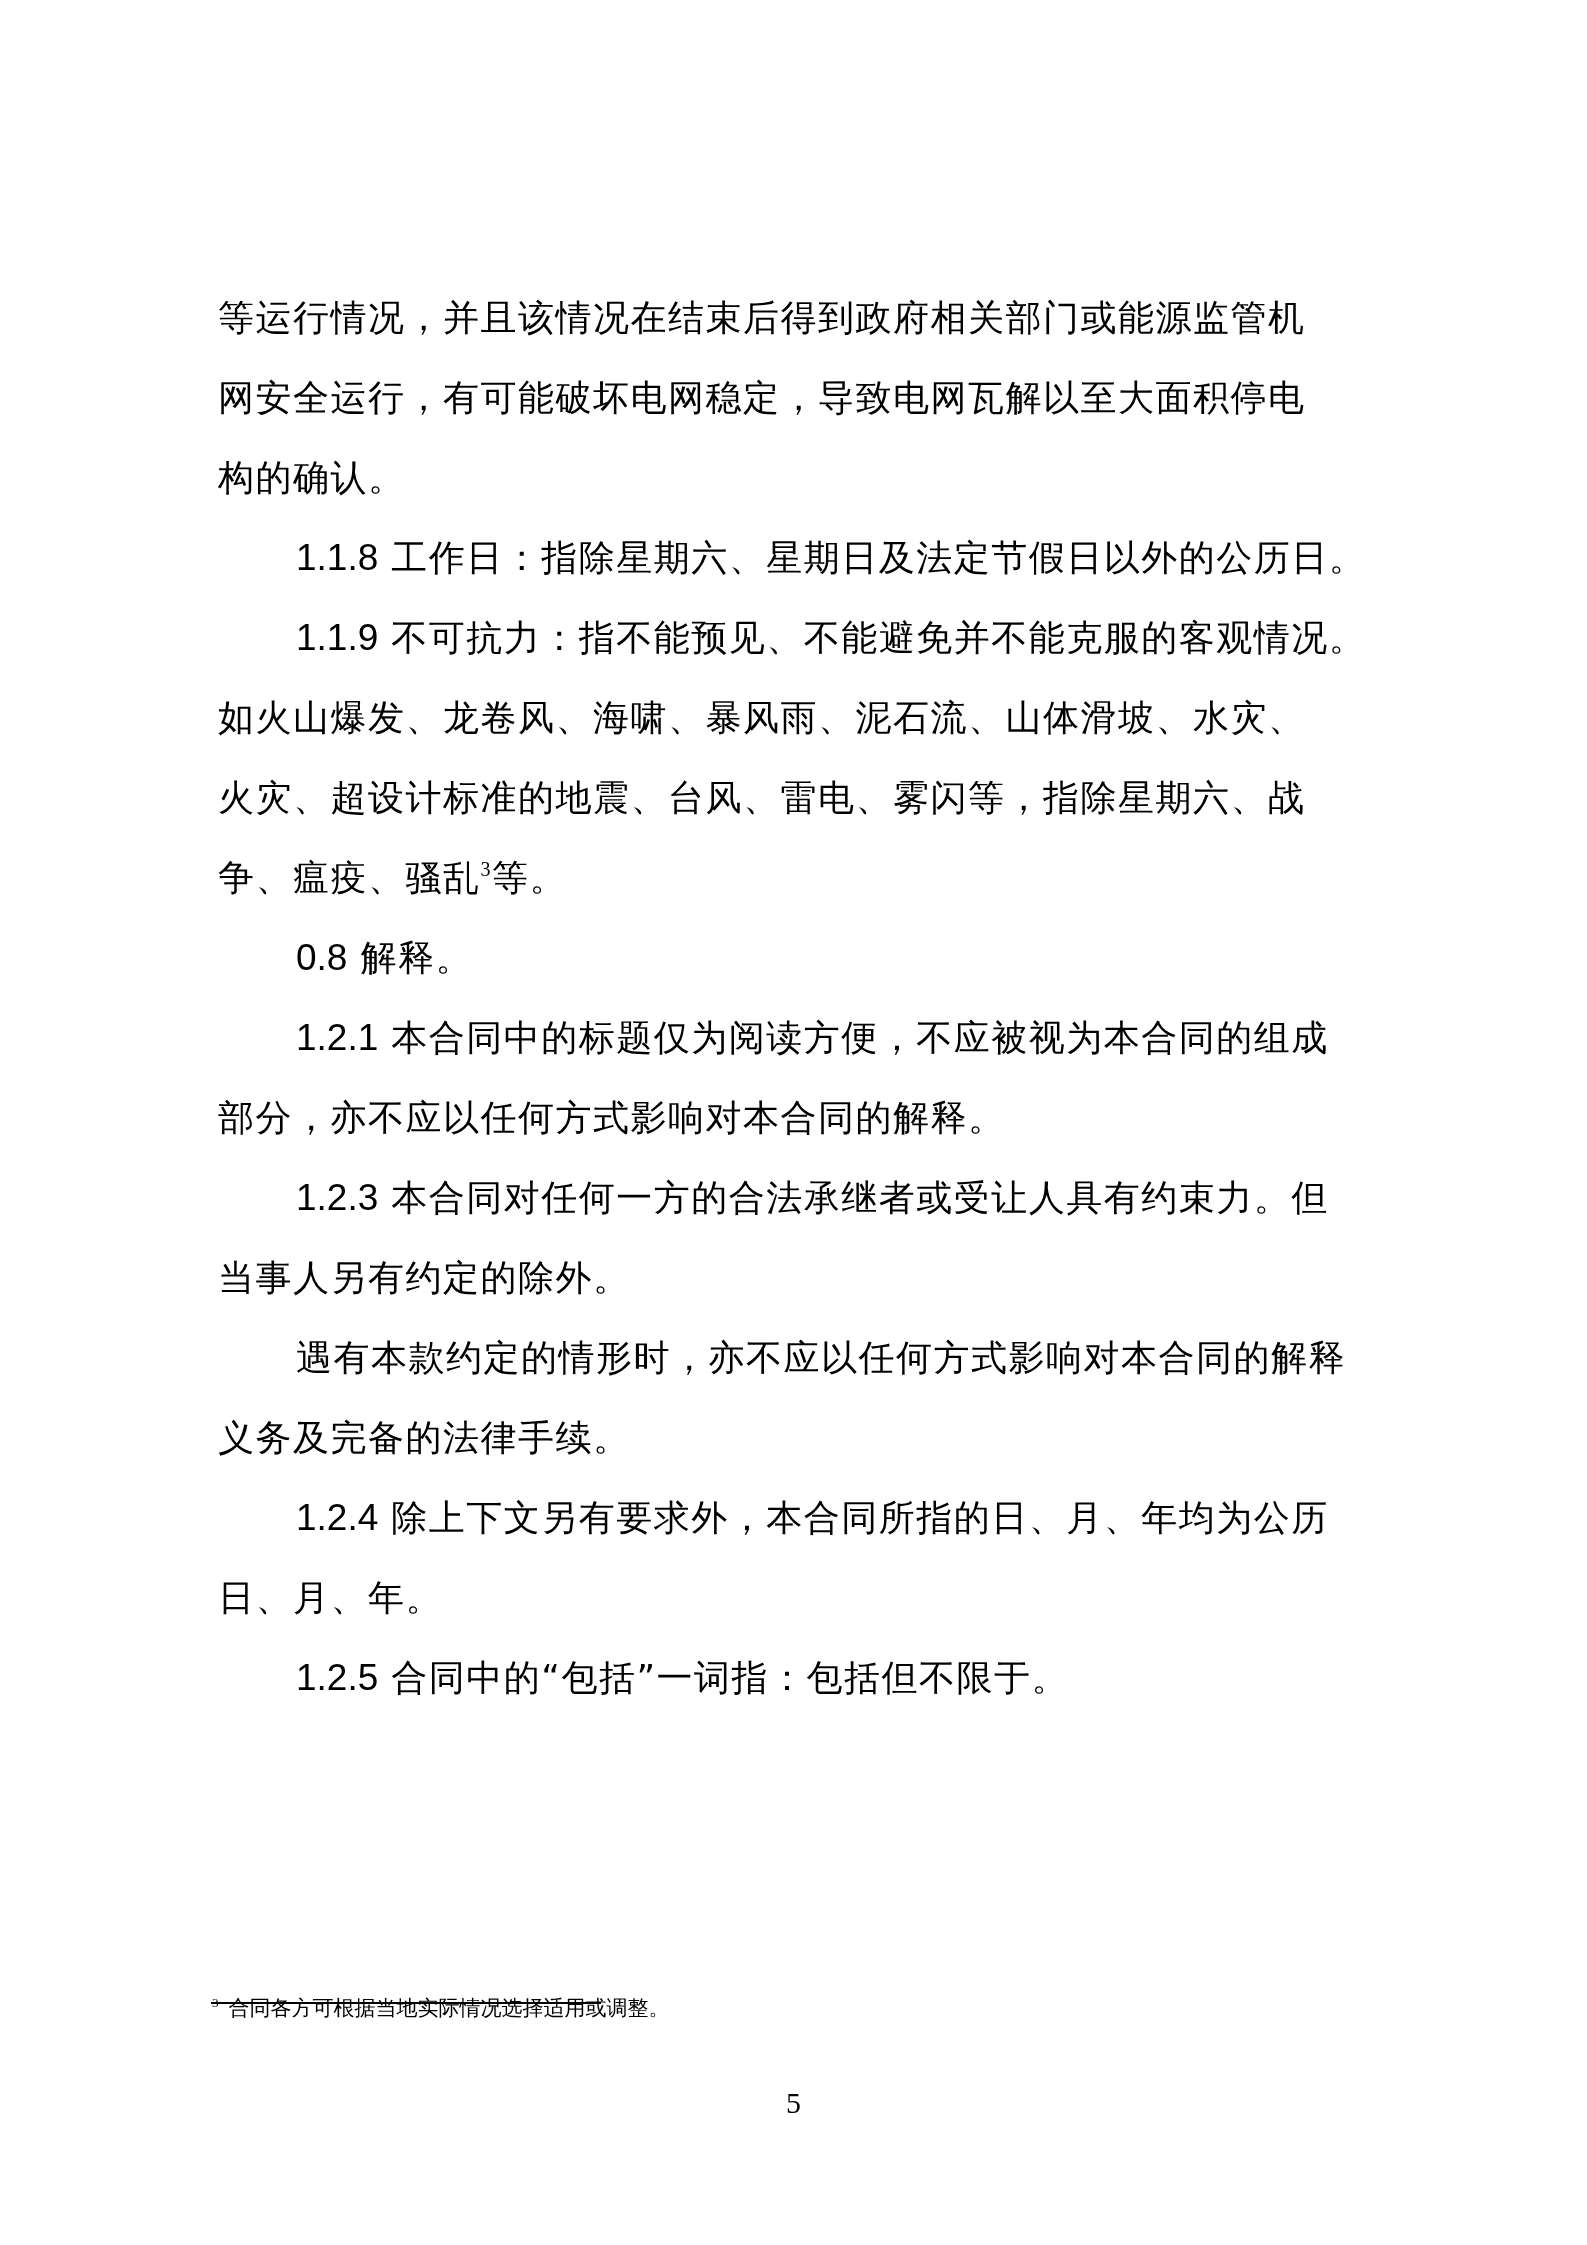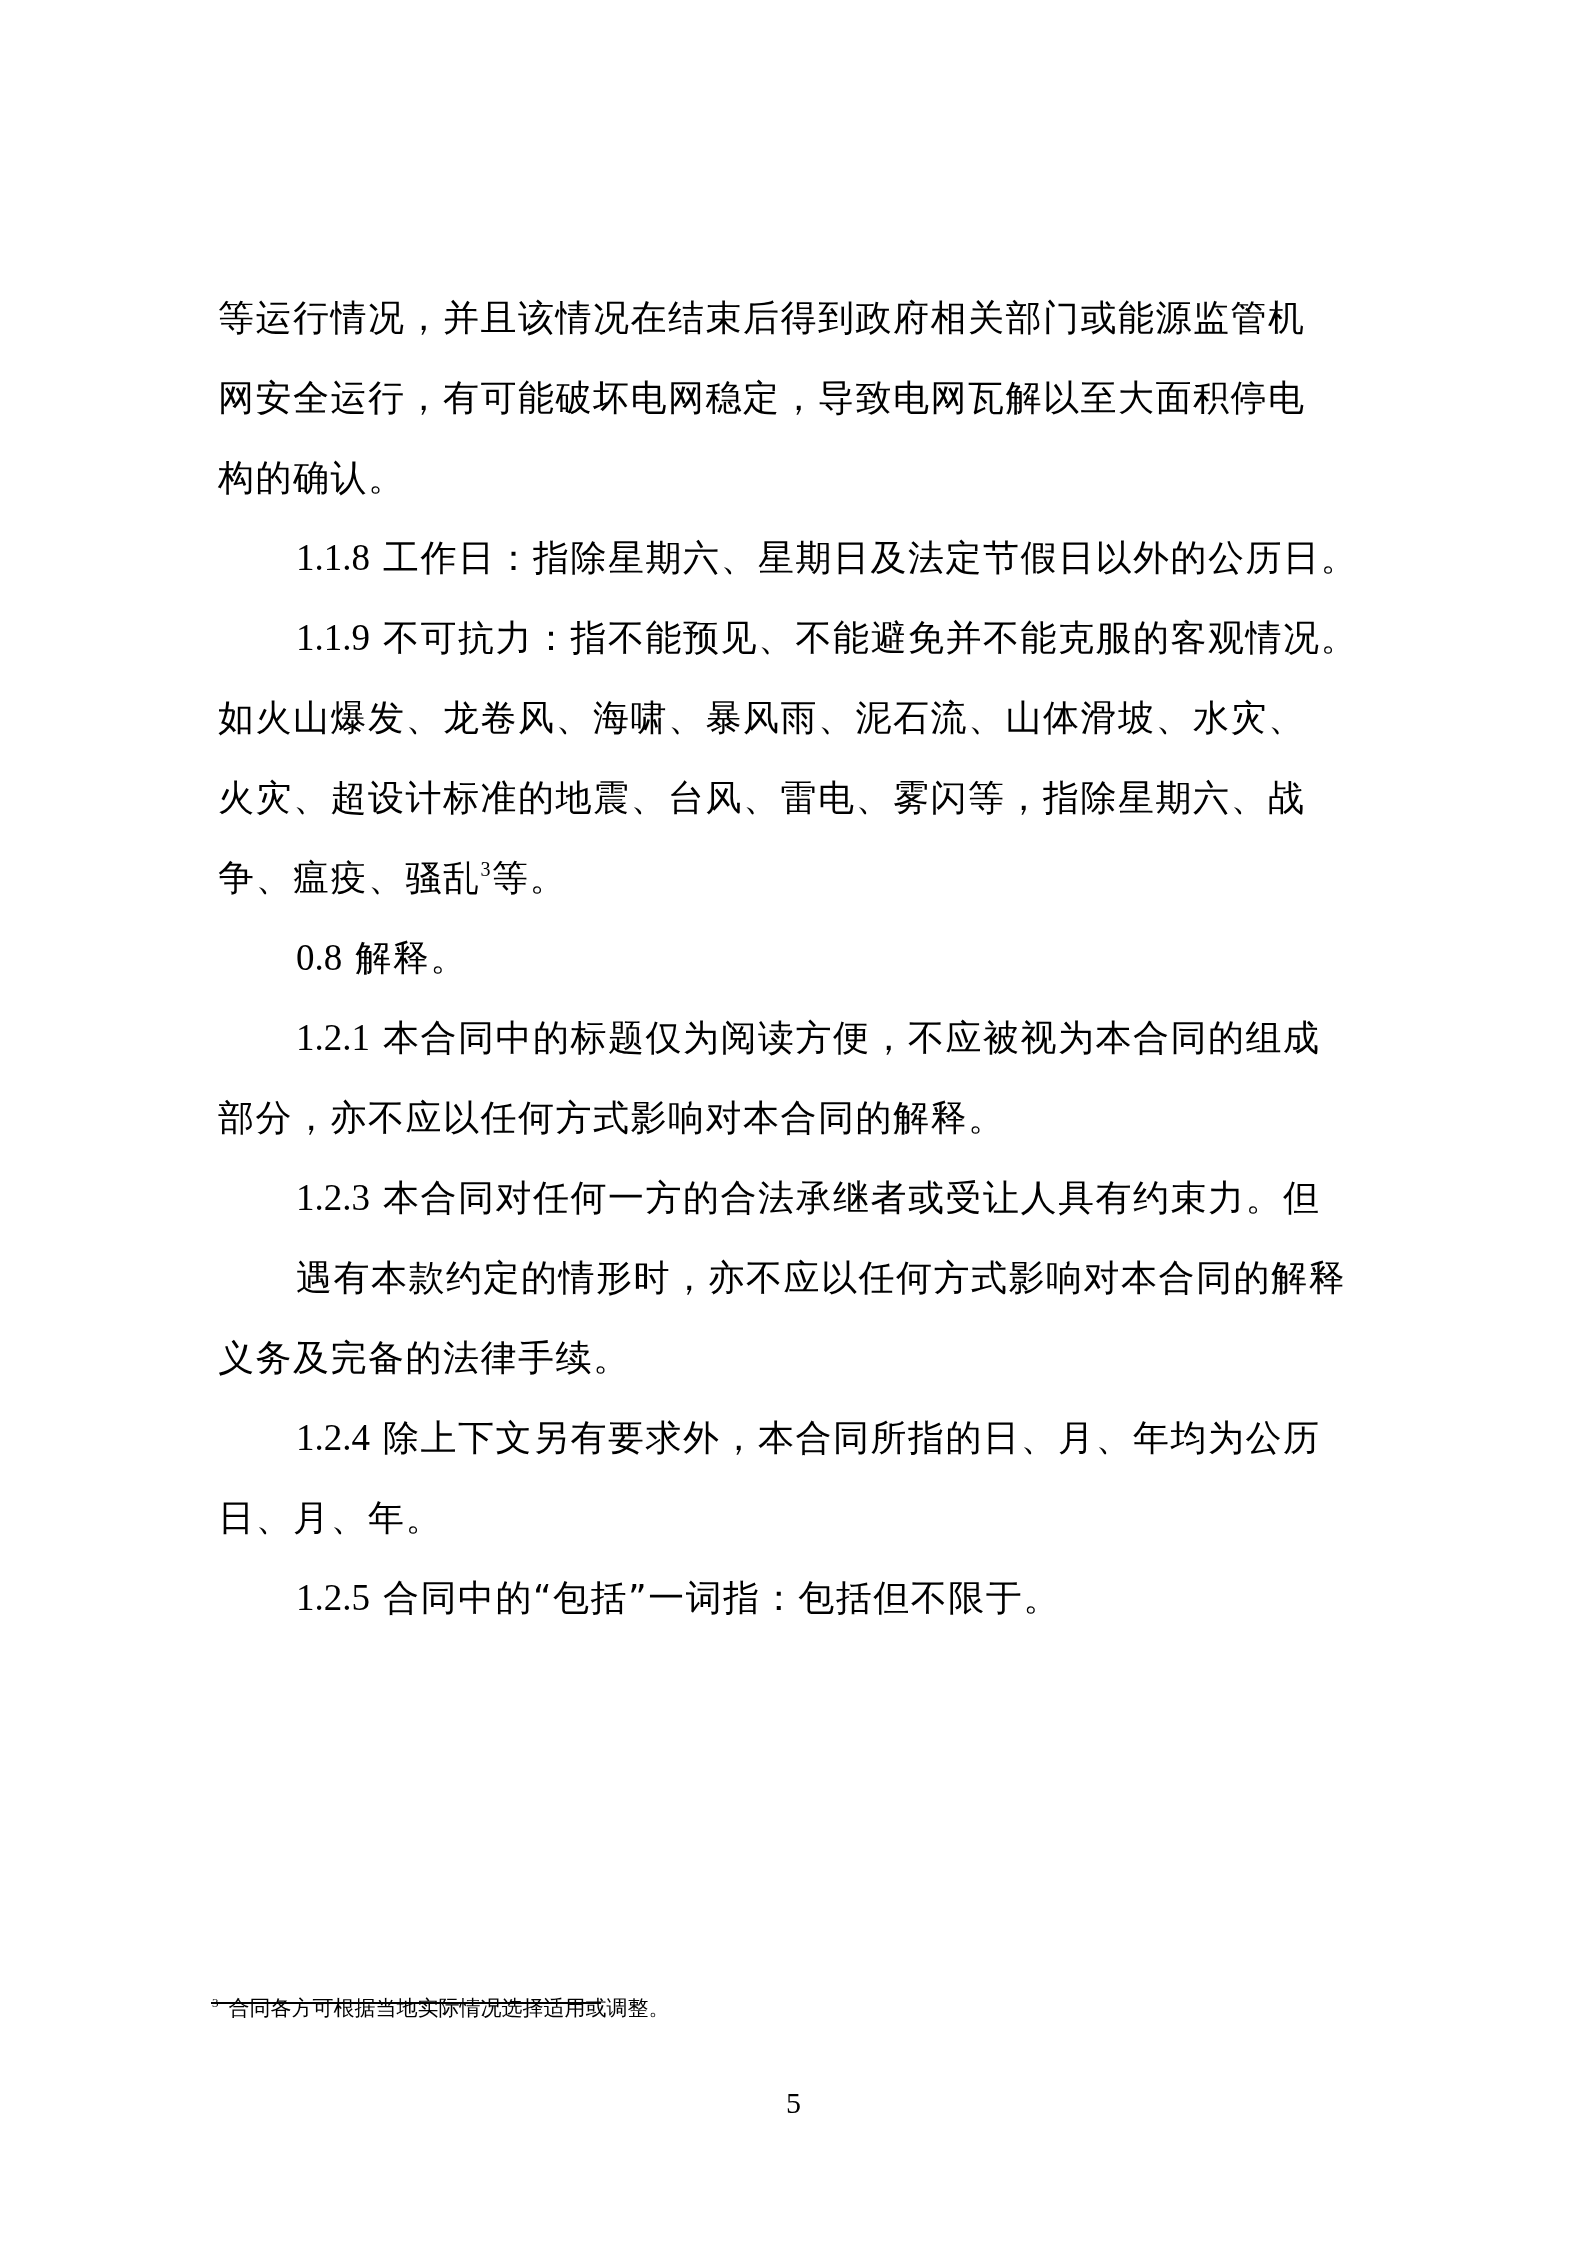--- a/index.html
+++ b/index.html
@@ -3,21 +3,21 @@
 <meta charset="utf-8">
 <style>
   html, body { margin: 0; padding: 0; background: #ffffff; }
   body { width: 1587px; height: 2245px; position: relative; overflow: hidden;
          font-family: "DejaVu Sans", "Liberation Sans", sans-serif; color: #000; }
   .page { position: absolute; left: 0; top: 0; width: 1587px; height: 2245px; }
   .body-text { position: absolute; left: 218px; top: 278px; width: 1162px; }
   .line { font-size: 36px; line-height: 80px; height: 80px; white-space: nowrap;
           letter-spacing: 1.5px; }
   .indent { padding-left: 78px; }
-  .num { font-family: Liberation Serif, serif; font-size: 37px; letter-spacing: 0; }
+  .num { font-family: Liberation Sans, sans-serif; font-size: 37px; letter-spacing: 0; }
   sup.fnref { font-family: "Liberation Serif", serif; font-size: 20px; vertical-align: 14px; line-height: 0; }
   .fn-rule { position: absolute; left: 211px; top: 2002px; width: 390px; height: 0;
              border-top: 2px solid #000; }
   .footnote { position: absolute; left: 212px; top: 1988px; font-size: 21px; line-height: 30px; white-space: nowrap; }
   .footnote sup { font-family: "Liberation Serif", serif; font-size: 13px; vertical-align: 8px; margin-right: 10px; }
   .page-number { position: absolute; left: 0; width: 1587px; top: 2086px; text-align: center;
                  font-family: "Liberation Serif", "DejaVu Serif", serif; font-size: 30px; }
 </style>
 </head>
 <body>
@@ -29,20 +29,21 @@
     <div class="line"><span>构的确认。</span></div>
     <div class="line indent"><span class="num">1.1.8</span><span> 工作日：指除星期六、星期日及法定节假日以外的公历日。</span></div>
     <div class="line indent"><span class="num">1.1.9</span><span> 不可抗力：指不能预见、不能避免并不能克服的客观情况。</span></div>
     <div class="line"><span>如火山爆发、龙卷风、海啸、暴风雨、泥石流、山体滑坡、水灾、</span></div>
     <div class="line"><span>火灾、超设计标准的地震、台风、雷电、雾闪等，指除星期六、战</span></div>
     <div class="line"><span>争、瘟疫、骚乱</span><sup class="fnref">3</sup><span>等。</span></div>
     <div class="line indent"><span class="num">0.8</span><span> 解释。</span></div>
     <div class="line indent"><span class="num">1.2.1</span><span> 本合同中的标题仅为阅读方便，不应被视为本合同的组成</span></div>
     <div class="line"><span>部分，亦不应以任何方式影响对本合同的解释。</span></div>
     <div class="line indent"><span class="num">1.2.3</span><span> 本合同对任何一方的合法承继者或受让人具有约束力。但</span></div>
+    <div class="line"><span>当事人另有约定的除外。</span></div>
     <div class="line indent"><span>遇有本款约定的情形时，亦不应以任何方式影响对本合同的解释</span></div>
     <div class="line"><span>义务及完备的法律手续。</span></div>
     <div class="line indent"><span class="num">1.2.4</span><span> 除上下文另有要求外，本合同所指的日、月、年均为公历</span></div>
     <div class="line"><span>日、月、年。</span></div>
     <div class="line indent"><span class="num">1.2.5</span><span> 合同中的“包括”一词指：包括但不限于。</span></div>
   </div>
 
   <div class="fn-rule"></div>
   <div class="footnote"><sup>3</sup><span>合同各方可根据当地实际情况选择适用或调整。</span></div>
 

